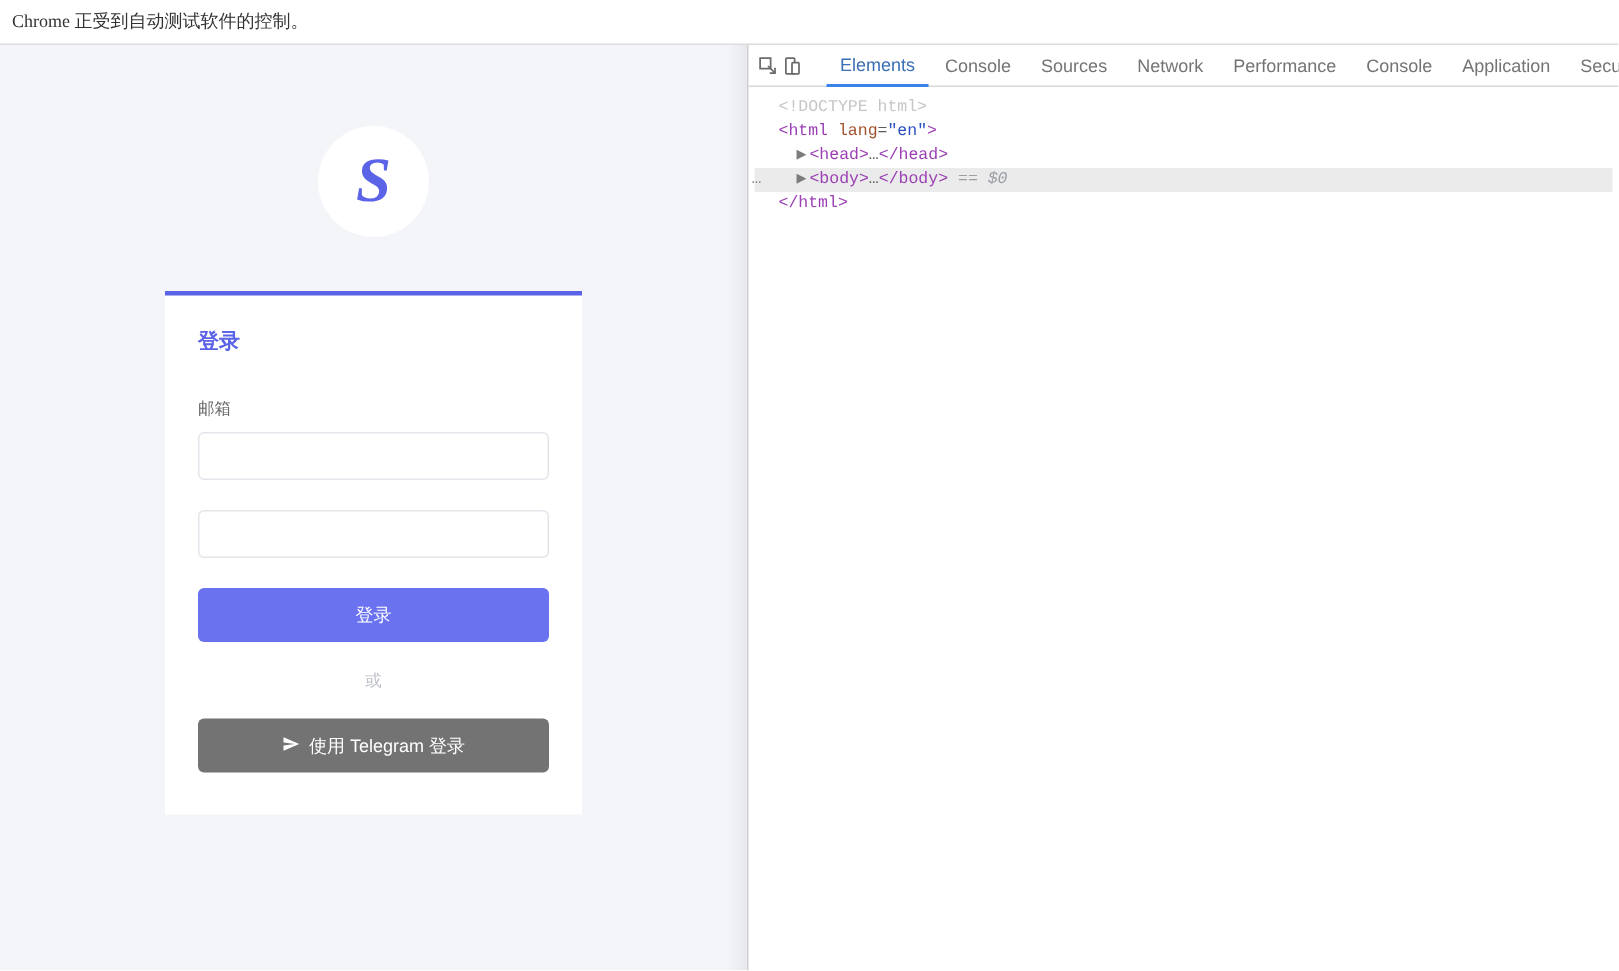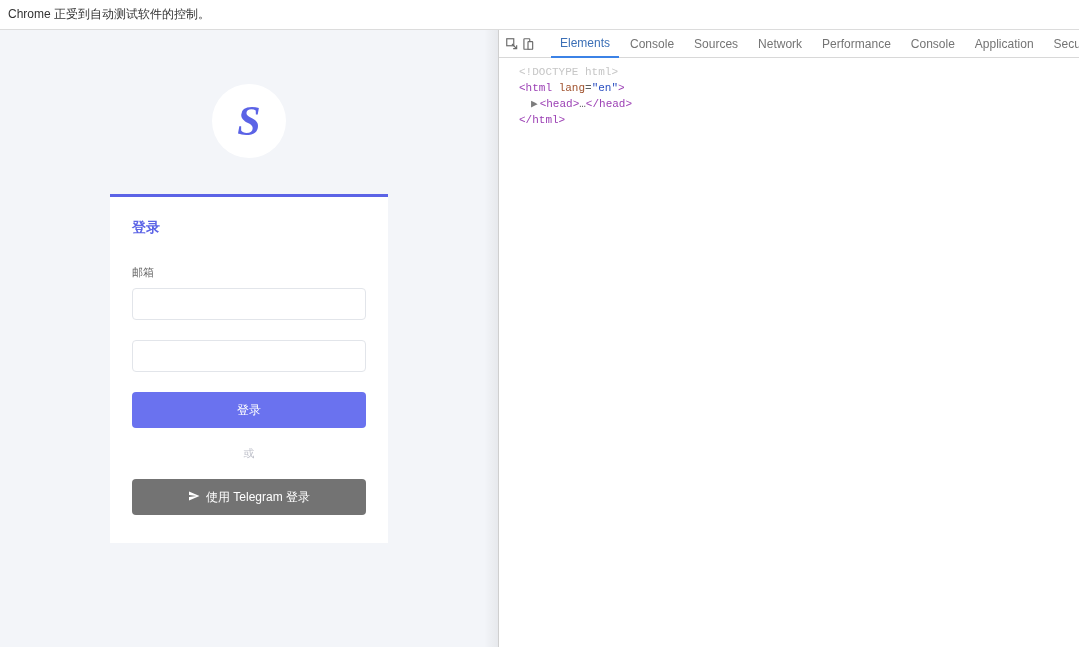--- a/index.html
+++ b/index.html
@@ -5,20 +5,21 @@
     * { box-sizing: border-box; margin: 0; padding: 0; }
     html, body { width: 1079px; height: 647px; font-family: -apple-system, "Segoe UI", "Microsoft YaHei", Arial, sans-serif; overflow: hidden; background: #fff; }
 
     .top-bar {
       height: 30px;
       border-bottom: 1px solid #dcdcdc;
       padding: 6px 8px;
       font-size: 12px;
       color: #333;
       background: #fff;
+      font-family: Liberation Serif, serif;
     }
 
     .workspace {
       display: flex;
       height: calc(100% - 30px);
     }
 
     
     .page-pane {
       width: 498px;
@@ -211,18 +212,19 @@
       <div class="dt-tab">Performance</div>
       <div class="dt-tab">Console</div>
       <div class="dt-tab">Application</div>
       <div class="dt-tab">Security</div>
     </div>
 
     <div class="dt-body">
       <div class="dom-line indent1"><span class="gray">&lt;!DOCTYPE html&gt;</span></div>
       <div class="dom-line indent1"><span class="tag-purple">&lt;html</span> <span class="tag-brown">lang</span>=<span class="attr-val">"en"</span><span class="tag-purple">&gt;</span></div>
       <div class="dom-line indent2"><span class="tri">▶</span><span class="tag-purple">&lt;head&gt;</span>…<span class="tag-purple">&lt;/head&gt;</span></div>
+      <div class="dom-line indent2 selected"><span class="tri">▶</span><span class="tag-purple">&lt;body&gt;</span>…<span class="tag-purple">&lt;/body&gt;</span><span class="comment-eq"> == $0</span></div>
       <div class="dom-line indent1"><span class="tag-purple">&lt;/html&gt;</span></div>
     </div>
 
   </div>
 
 </div>
 
 </body></html>

